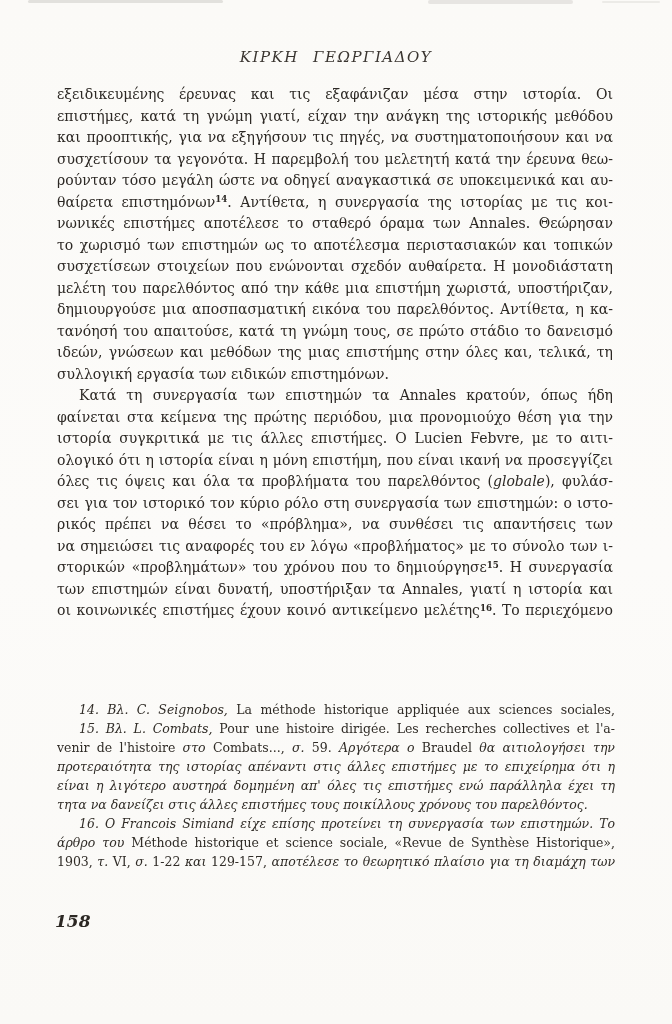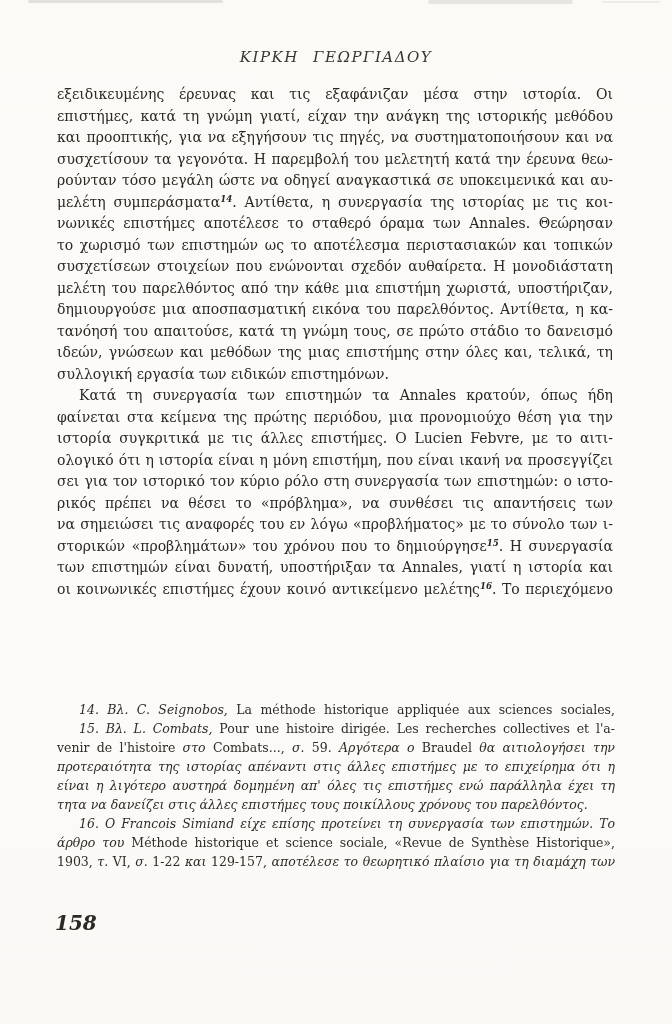--- a/index.html
+++ b/index.html
@@ -43,60 +43,61 @@
   }
   .fline{
     height:19px;line-height:19px;
     text-align:justify;text-align-last:justify;
     overflow:hidden;
   }
   .fline.last{text-align-last:left;}
   .fline.indent{text-indent:22px;}
   .it{font-style:italic;}
   .fline .gk{font-style:italic;}
-  .sup{font-size:.62em;position:relative;top:-.5em;font-weight:bold;font-style:italic;}
+  .sup{font-size:.62em;position:relative;top:-.5em;font-weight:bold;}
   .page-number{
     position:absolute;left:55px;top:911px;
     font-style:italic;font-weight:bold;
-    font-size:20px;color:#2c2824;
+    font-size:17px;color:#2c2824;
   }
 </style>
 </head>
 <body>
 
 <div class="page">
 
   <div class="edge-streak streak-1"></div>
   <div class="edge-streak streak-2"></div>
   <div class="edge-streak streak-3"></div>
 
   <div class="running-head">ΚΙΡΚΗ ΓΕΩΡΓΙΑΔΟΥ</div>
 
   <div class="body-text">
     <div>
         <div class="bline"><span>εξειδικευμένης έρευνας και τις εξαφάνιζαν μέσα στην ιστορία. Οι κοινωνικές</span></div>
         <div class="bline"><span>επιστήμες, κατά τη γνώμη γιατί, είχαν την ανάγκη της ιστορικής μεθόδου</span></div>
         <div class="bline"><span>και προοπτικής, για να εξηγήσουν τις πηγές, να συστηματοποιήσουν και να</span></div>
         <div class="bline"><span>συσχετίσουν τα γεγονότα. Η παρεμβολή του μελετητή κατά την έρευνα θεω-</span></div>
         <div class="bline"><span>ρούνταν τόσο μεγάλη ώστε να οδηγεί αναγκαστικά σε υποκειμενικά και αυ-</span></div>
-        <div class="bline"><span>μελέτη συμπεράσματα</span><span class="sup">14</span><span>. Αντίθετα, η συνεργασία της ιστορίας με τις κοι-</span></div>
+        <div class="bline"><span>θαίρετα επιστημόνων</span><span class="sup">14</span><span>. Αντίθετα, η συνεργασία της ιστορίας με τις κοι-</span></div>
         <div class="bline"><span>νωνικές επιστήμες αποτέλεσε το σταθερό όραμα των Annales. Θεώρησαν</span></div>
         <div class="bline"><span>το χωρισμό των επιστημών ως το αποτέλεσμα περιστασιακών και τοπικών</span></div>
         <div class="bline"><span>συσχετίσεων στοιχείων που ενώνονται σχεδόν αυθαίρετα. Η μονοδιάστατη</span></div>
         <div class="bline"><span>μελέτη του παρελθόντος από την κάθε μια επιστήμη χωριστά, υποστήριζαν,</span></div>
         <div class="bline"><span>δημιουργούσε μια αποσπασματική εικόνα του παρελθόντος. Αντίθετα, η κα-</span></div>
         <div class="bline"><span>τανόησή του απαιτούσε, κατά τη γνώμη τους, σε πρώτο στάδιο το δανεισμό</span></div>
         <div class="bline"><span>ιδεών, γνώσεων και μεθόδων της μιας επιστήμης στην όλες και, τελικά, τη</span></div>
         <div class="bline last"><span>συλλογική εργασία των ειδικών επιστημόνων.</span></div>
       </div>
     <div>
         <div class="bline indent"><span>Κατά τη συνεργασία των επιστημών τα Annales κρατούν, όπως ήδη</span></div>
         <div class="bline"><span>φαίνεται στα κείμενα της πρώτης περιόδου, μια προνομιούχο θέση για την</span></div>
         <div class="bline"><span>ιστορία συγκριτικά με τις άλλες επιστήμες. Ο Lucien Febvre, με το αιτι-</span></div>
         <div class="bline"><span>ολογικό ότι η ιστορία είναι η μόνη επιστήμη, που είναι ικανή να προσεγγίζει</span></div>
+        <div class="bline"><span>όλες τις όψεις και όλα τα προβλήματα του παρελθόντος (</span><span class="it">globale</span><span>), φυλάσ-</span></div>
         <div class="bline"><span>σει για τον ιστορικό τον κύριο ρόλο στη συνεργασία των επιστημών: ο ιστο-</span></div>
         <div class="bline"><span>ρικός πρέπει να θέσει το «πρόβλημα», να συνθέσει τις απαντήσεις των άλλων</span></div>
         <div class="bline"><span>να σημειώσει τις αναφορές του εν λόγω «προβλήματος» με το σύνολο των ι-</span></div>
         <div class="bline"><span>στορικών «προβλημάτων» του χρόνου που το δημιούργησε</span><span class="sup">15</span><span>. Η συνεργασία</span></div>
         <div class="bline"><span>των επιστημών είναι δυνατή, υποστήριξαν τα Annales, γιατί η ιστορία και</span></div>
         <div class="bline"><span>οι κοινωνικές επιστήμες έχουν κοινό αντικείμενο μελέτης</span><span class="sup">16</span><span>. Το περιεχόμενο</span></div>
       </div>
   </div>
 
   <div class="footnotes">

